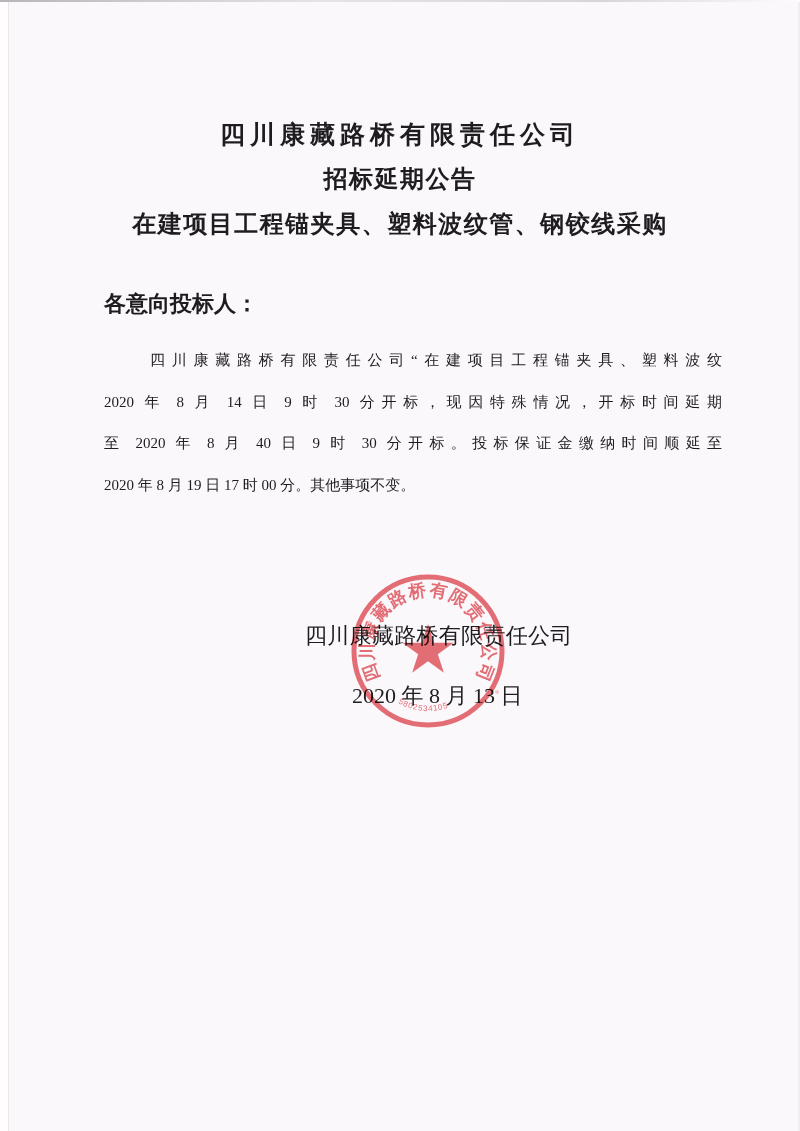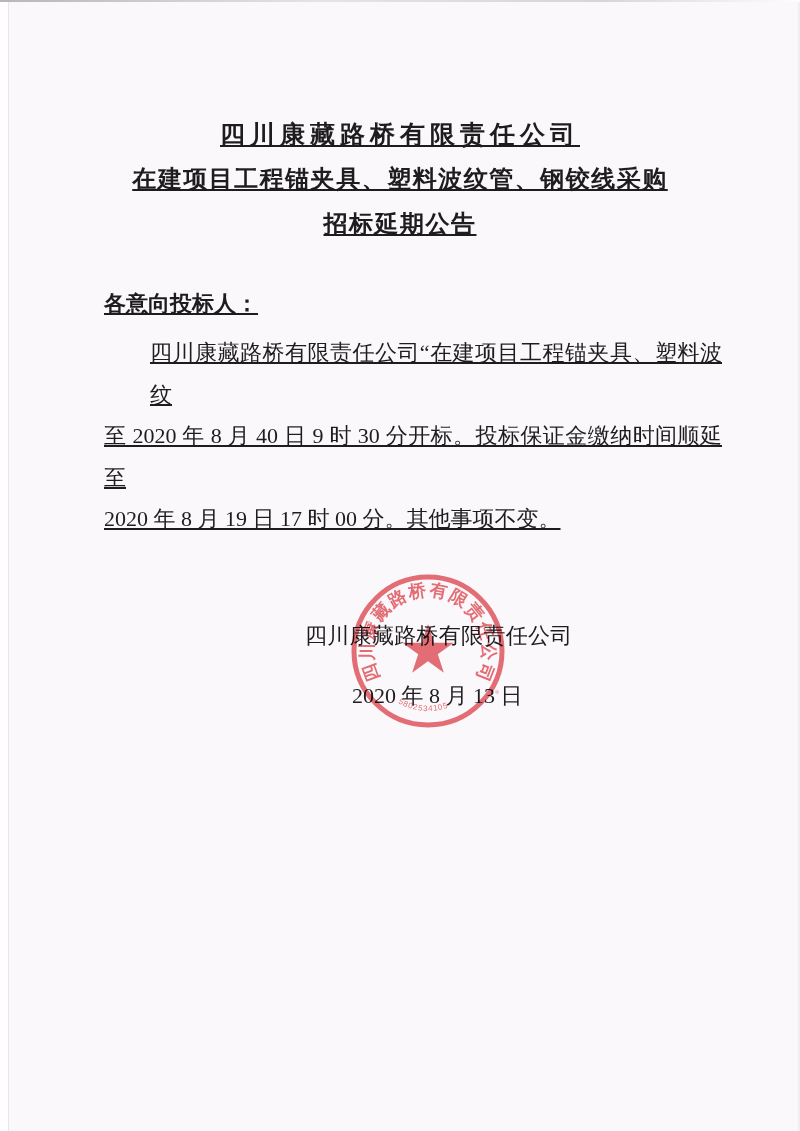--- a/index.html
+++ b/index.html
@@ -10,21 +10,20 @@
   * { margin: 0; padding: 0; box-sizing: border-box; }
   html, body { background: #ffffff; }
   .page {
     position: relative;
     width: 800px;
     height: 1131px;
     background: var(--color-paper);
     color: var(--color-ink);
     font-family: "Liberation Serif", "DejaVu Serif", serif;
     overflow: hidden;
-    text-decoration: underline;
   }
   
   .edge-top {
     position: absolute; top: 0; left: 0; right: 0; height: 2px;
     background: linear-gradient(90deg, #b9b6b9, #e6e3e6 40%, #d8d5d8 75%, #fdfdfd);
   }
   .edge-left-strip {
     position: absolute; left: 0; top: 0; bottom: 0; width: 8px; background: #fefefe;
   }
   .edge-left-line {
@@ -36,28 +35,28 @@
   
   .doc-title {
     padding-top: 112px;
     text-align: center;
     font-weight: bold;
   }
   .title-line { font-size: 24px; line-height: 45px; letter-spacing: 1.5px; }
   .title-line-1 { font-size: 25px; letter-spacing: 5px; }
   
   .salutation {
-    margin: 36px 78px 8px 104px;
+    margin: 36px 78px 16px 104px;
     font-size: 22px;
     font-weight: bold;
     line-height: 41px;
   }
   .doc-body {
     margin: 0 78px 0 104px;
-    font-size: 22px;
+    font-size: 15px;
     line-height: 41.5px;
   }
   .bline {
     text-align: justify;
     text-align-last: justify;
     white-space: normal;
   }
   .bline.indent { padding-left: 46px; }
   .bline.last { text-align: right; text-align-last: left; }
   
@@ -104,28 +103,29 @@
 <body>
 
 <div class="page">
   <div class="edge-left-strip"></div>
   <div class="edge-left-line"></div>
   <div class="edge-right-line"></div>
   <div class="edge-top"></div>
 
   <header class="doc-title">
     <div class="title-line title-line-1">四川康藏路桥有限责任公司</div>
+    <div class="title-line">招标延期公告</div>
     <div class="title-line">在建项目工程锚夹具、塑料波纹管、钢铰线采购</div>
-    <div class="title-line">招标延期公告</div>
   </header>
 
   <div class="salutation">各意向投标人：</div>
 
   <div class="doc-body">
     <div class="bline indent">四川康藏路桥有限责任公司“在建项目工程锚夹具、塑料波纹</div>
+    <div class="bline">2020 年 8 月 14 日 9 时 30 分开标，现因特殊情况，开标时间延期</div>
     <div class="bline">至 2020 年 8 月 40 日 9 时 30 分开标。投标保证金缴纳时间顺延至</div>
     <div class="bline last">2020 年 8 月 19 日 17 时 00 分。其他事项不变。</div>
   </div>
 
   <div class="signature">四川康藏路桥有限责任公司</div>
   <div class="doc-date">2020 年 8 月 13 日</div>
 
   <svg class="seal" width="158" height="158" viewBox="0 0 158 158" xmlns="http://www.w3.org/2000/svg">
     <defs>
       <path id="seal-arc-top" d="M 31.4 106.5 A 55 55 0 1 1 126.6 106.5" fill="none"></path>

